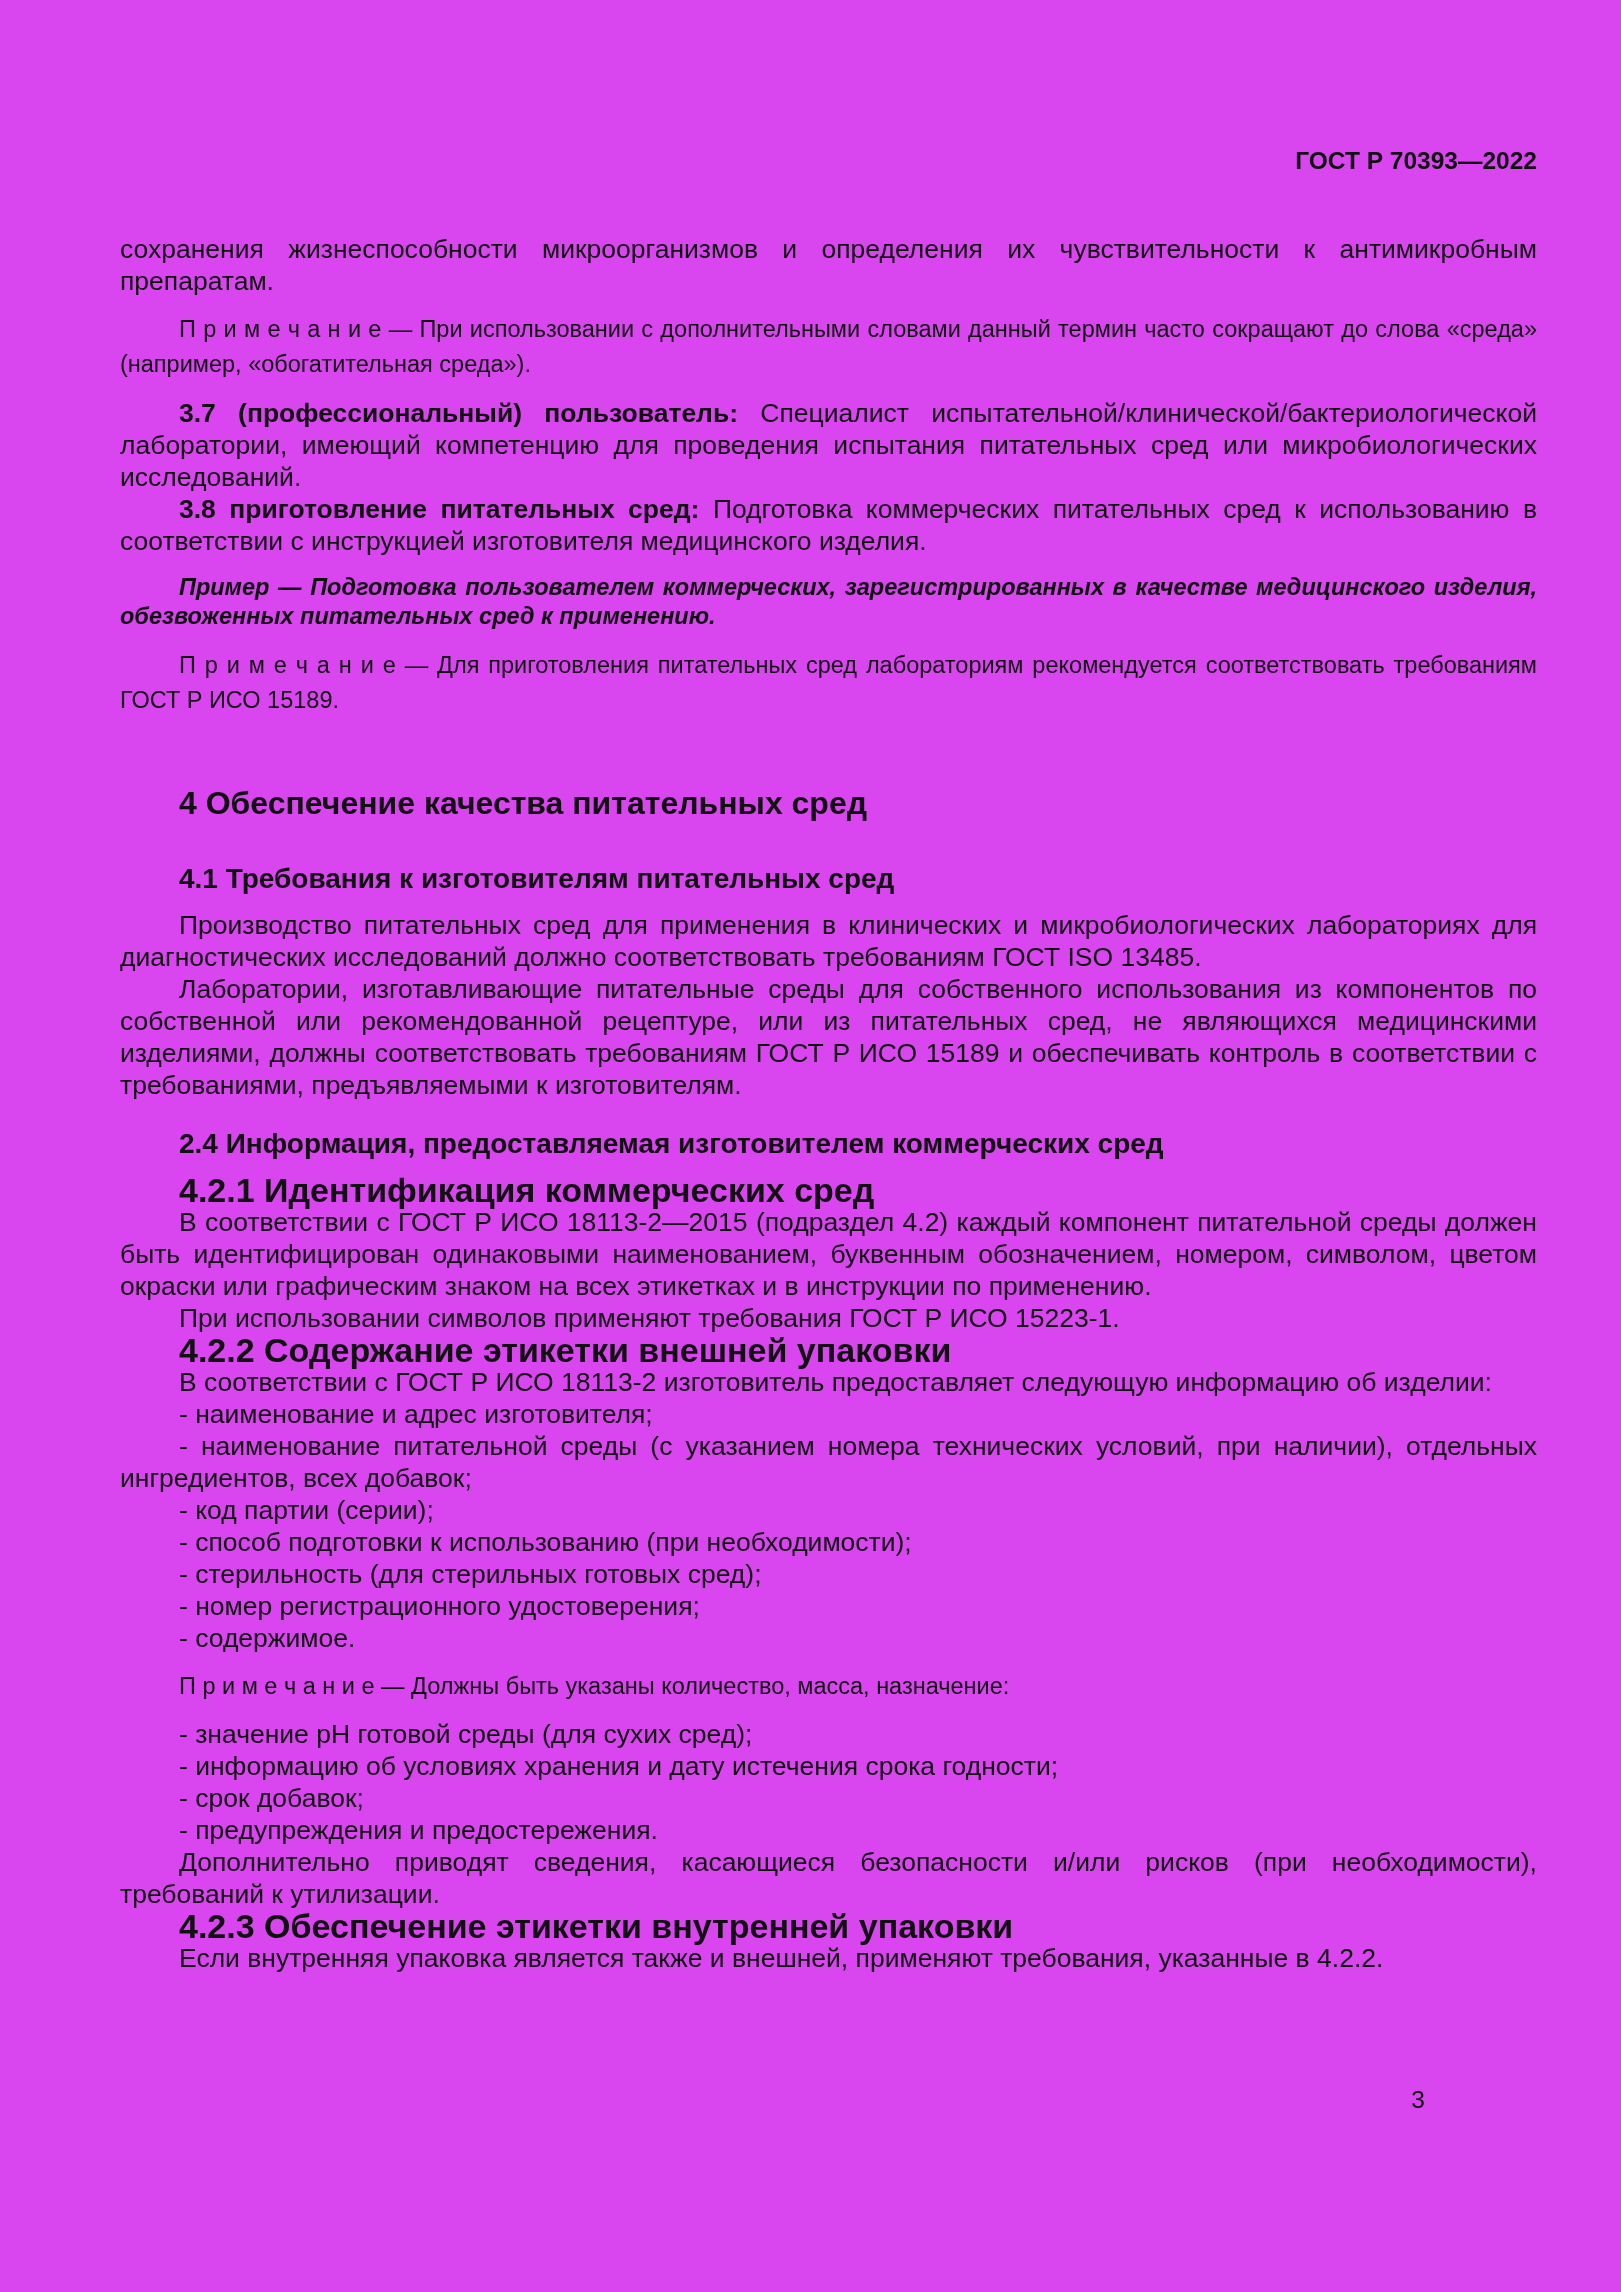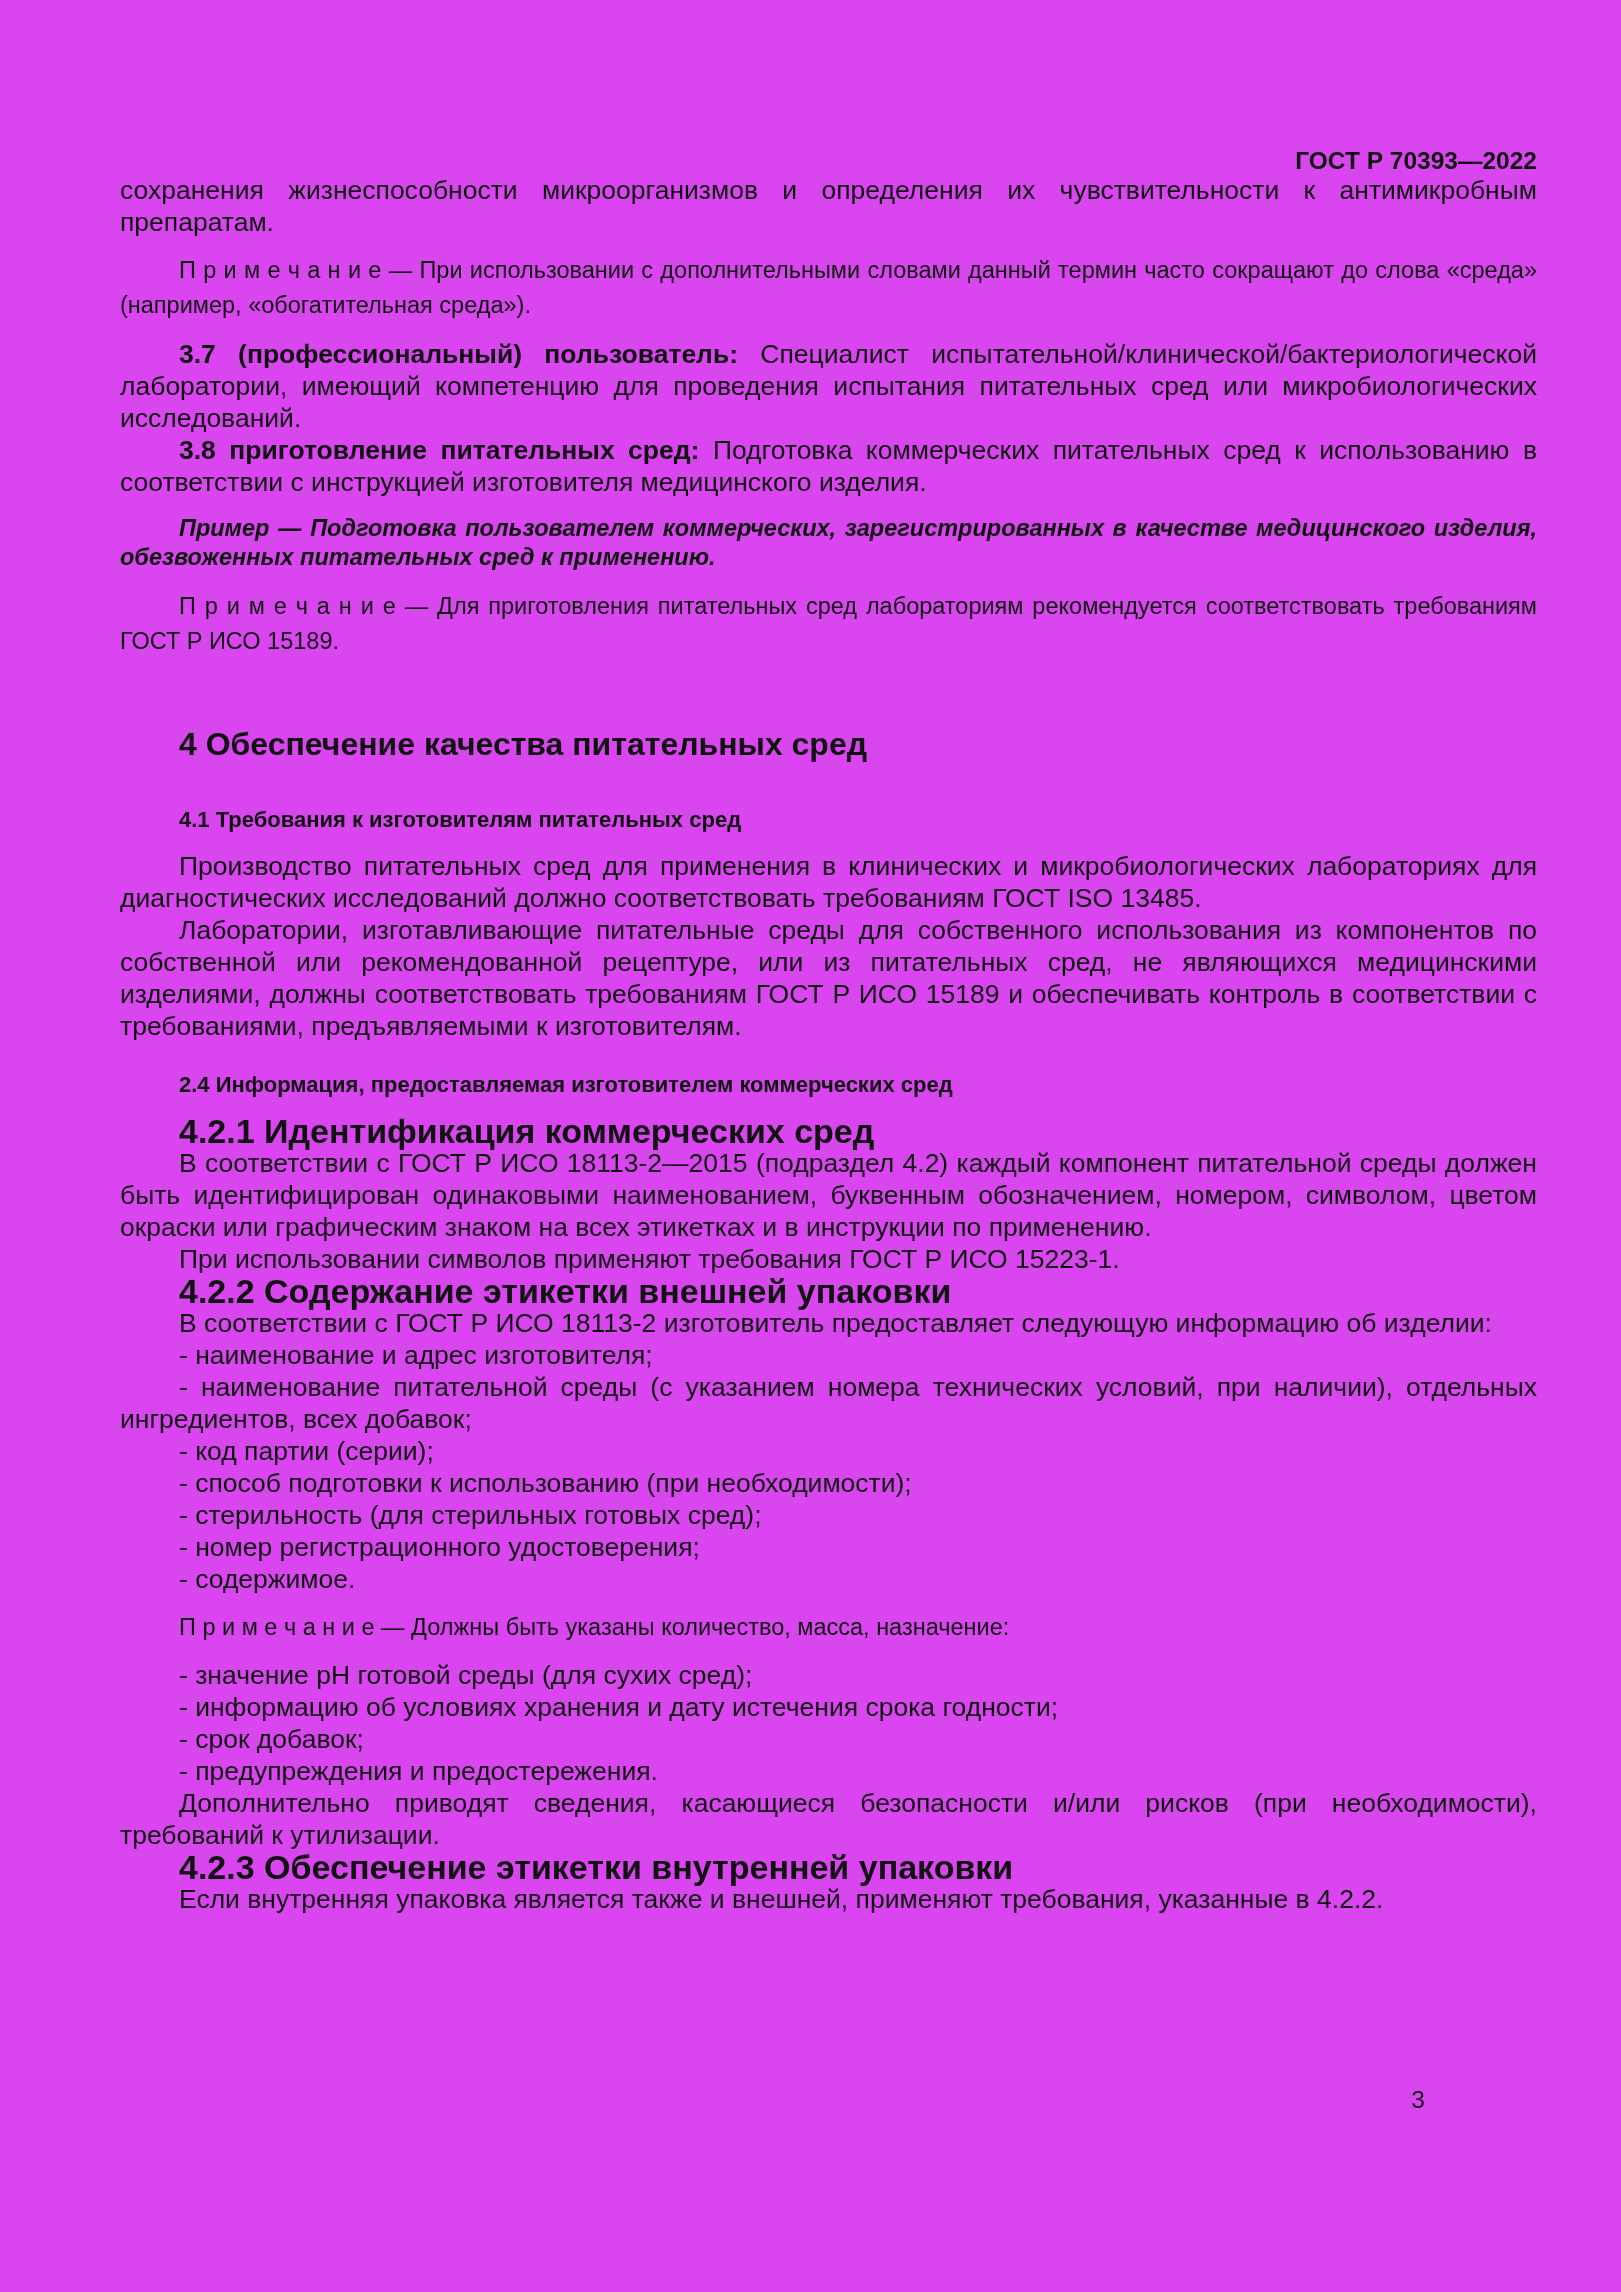--- a/index.html
+++ b/index.html
@@ -14,21 +14,21 @@
     position:absolute; inset:0;
     padding:147px 84px 0 120px;
     background:#d946ef;
   }
   .doc-header {
     text-align:right;
     font-weight:bold;
     font-size:24.5px;
     line-height:27.4px;
   }
-  .body-text { }
+  .body-text { margin-top:59px; }
   .para {
     font-size:26.5px;
     line-height:32px;
     text-align:justify;
     text-indent:59px;
   }
   .para.no-indent { text-indent:0; }
   .lead { font-weight:bold; }
   .note {
     font-size:23.5px;
@@ -47,21 +47,21 @@
     margin:16.7px 0;
   }
   .h-main {
     font-size:32px;
     line-height:37px;
     font-weight:bold;
     text-indent:59px;
     margin:67px 0 41px;
   }
   .h-sub {
-    font-size:22px;
+    font-size:28px;
     line-height:32px;
     font-weight:bold;
     text-indent:59px;
     margin:27.4px 0 13.7px;
   }
   .h-sub3 {
     font-size:34px;
     line-height:32px;
     font-weight:bold;
     text-indent:59px;

